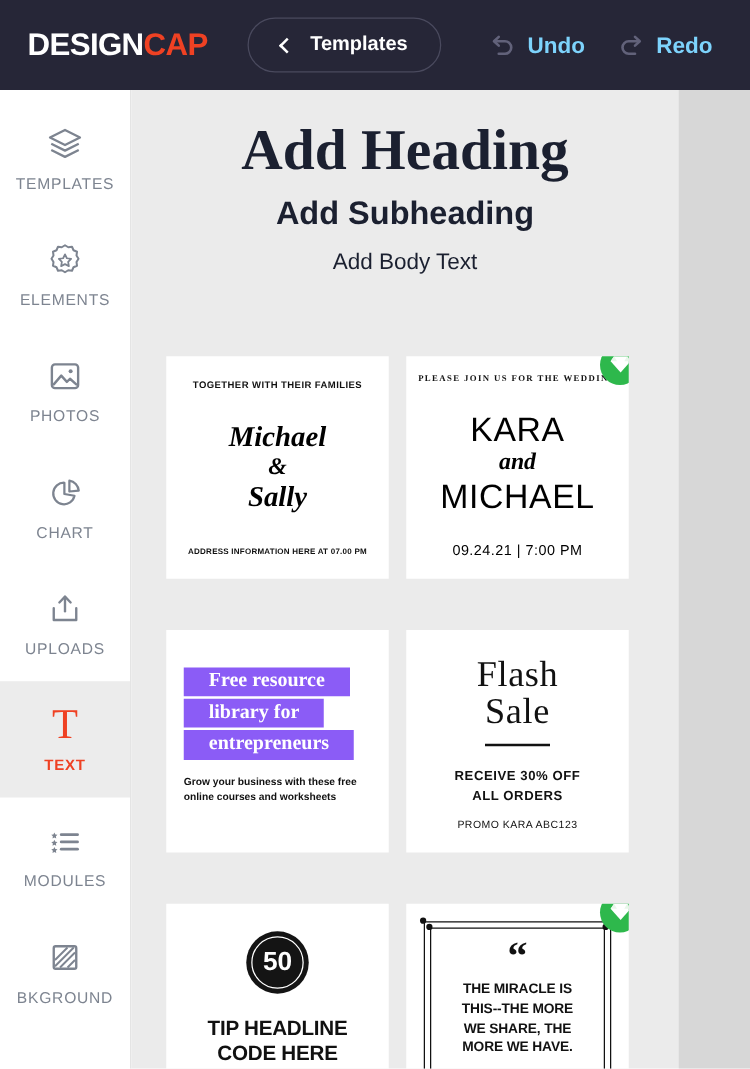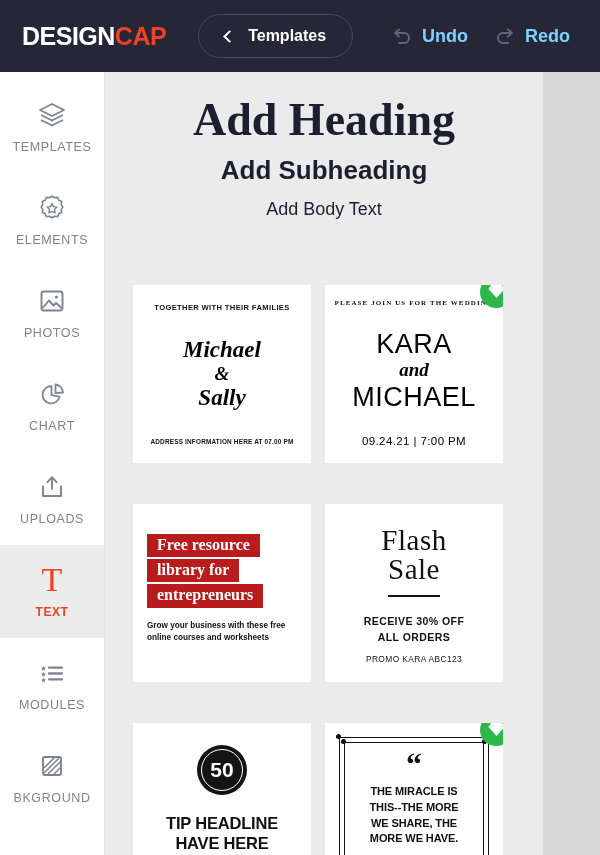--- a/index.html
+++ b/index.html
@@ -174,24 +174,24 @@
   }
   .c2 .date {
     font-family: "Liberation Sans", sans-serif;
     font-size: 11.5px; letter-spacing: 0.4px; color: #000;
   }
 
   
   .c3 { padding: 30px 14px 14px; height: 100%; display: flex; flex-direction: column; }
   .c3 .hl-wrap { display: flex; flex-direction: column; align-items: flex-start; gap: 2px; }
   .c3 .hl {
-    background: #b91c1c; color: #ffffff;
+    background: #8b5cf6; color: #ffffff;
     font-family: "Liberation Serif", serif;
     font-weight: bold; font-size: 16px; line-height: 1.28;
-    padding: 1px 10px 2px;
+    padding: 1px 20px 2px;
     display: inline-block;
   }
   .c3 .sub {
     margin-top: 12px;
     font-family: "Liberation Sans", sans-serif;
     font-size: 8.2px; font-weight: bold; color: #111; line-height: 1.5;
   }
 
   
   .c4 { padding: 22px 28px 18px; text-align: center; height: 100%; display: flex; flex-direction: column; }
@@ -473,21 +473,21 @@
             </div>
           </div>
 
           <div class="card">
             <div class="c5">
               <div class="circle">
                 <span class="num">50</span>
               </div>
               <div class="head">
                 <div>TIP HEADLINE</div>
-                <div>HAVE HERE</div>
+                <div>CODE HERE</div>
               </div>
             </div>
           </div>
 
           <div class="card">
             <div class="badge">
               <span>
                 <svg width="17" height="15" viewBox="0 0 17 15">
                   <path d="M3.2 1 H13.8 L16.5 5 L8.5 14 L0.5 5 Z" fill="#ffffff"></path>
                   <path d="M3.2 1 L5.6 5 H0.5 Z" fill="#e8f7ea"></path>

